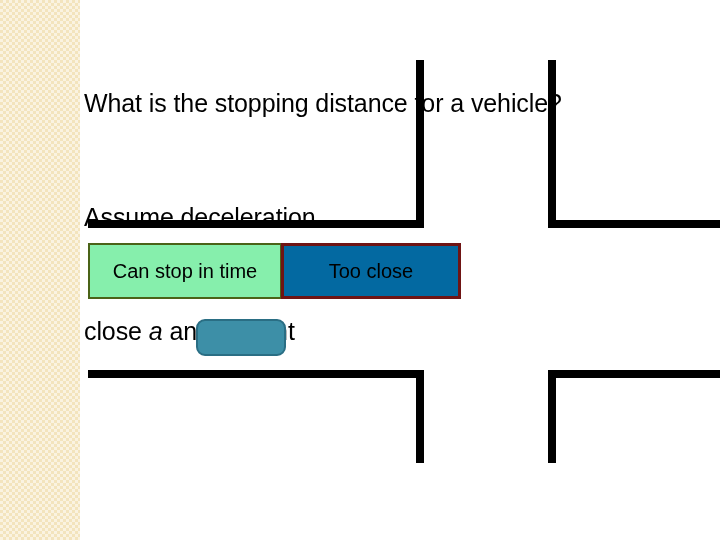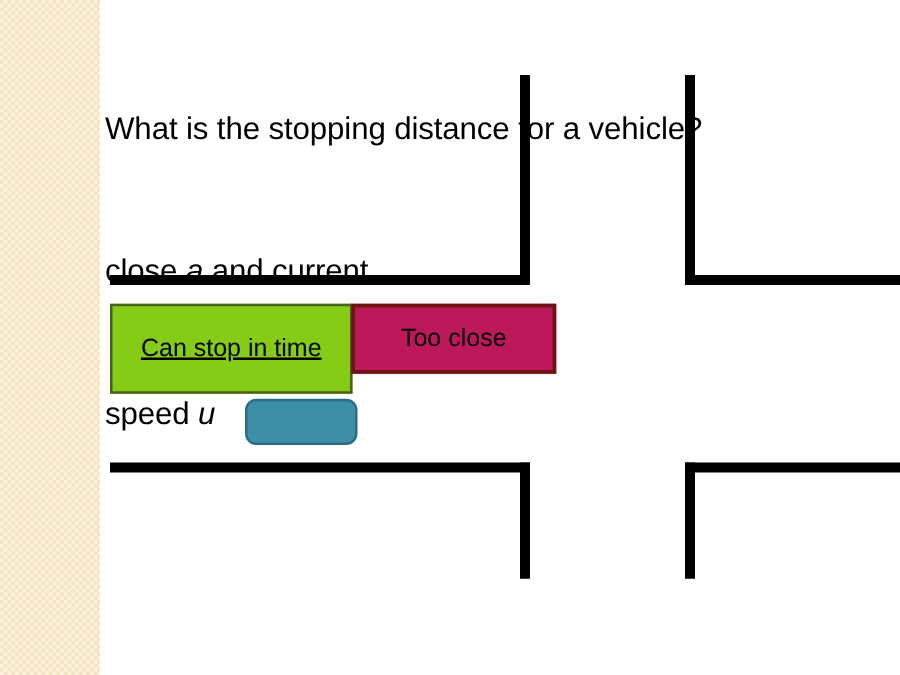--- a/index.html
+++ b/index.html
@@ -72,31 +72,30 @@
     align-items: center;
     justify-content: center;
     color: #000000;
     font-size: 20px;
     line-height: 1;
   }
   #zone-can-stop {
     left: 88px;
     top: 243px;
     width: 194px;
-    height: 72px;
-    background: #84cc16;
+    height: 56px;
+    background: #86efac;
     border: 2px solid #4a6318;
-    text-decoration: underline;
   }
   #zone-too-close {
     left: 281px;
     top: 243px;
-    width: 164px;
+    width: 180px;
     height: 56px;
-    background: #be185d;
+    background: #0369a1;
     border: 3px solid #6f1414;
   }
 
   
   #vehicle {
     position: absolute;
     left: 196px;
     top: 319px;
     width: 90px;
     height: 37px;
@@ -108,22 +107,22 @@
 </style>
 </head>
 <body>
 
 <div id="slide">
 
   <div id="sidebar-band"></div>
 
   <div id="question-text">
     <span class="ln">What is the stopping distance for a vehicle?</span>
+    <span class="ln">Assume deceleration</span>
     <span class="ln"><span>close </span><span class="var">a</span><span> and current</span></span>
-    <span class="ln"><span>speed </span><span class="var">u</span></span>
   </div>
 
   <div class="road-line" id="road-top-left-h"></div>
   <div class="road-line" id="road-top-right-h"></div>
   <div class="road-line" id="road-bot-left-h"></div>
   <div class="road-line" id="road-bot-right-h"></div>
   <div class="road-line" id="road-upper-left-v"></div>
   <div class="road-line" id="road-upper-right-v"></div>
   <div class="road-line" id="road-lower-left-v"></div>
   <div class="road-line" id="road-lower-right-v"></div>

